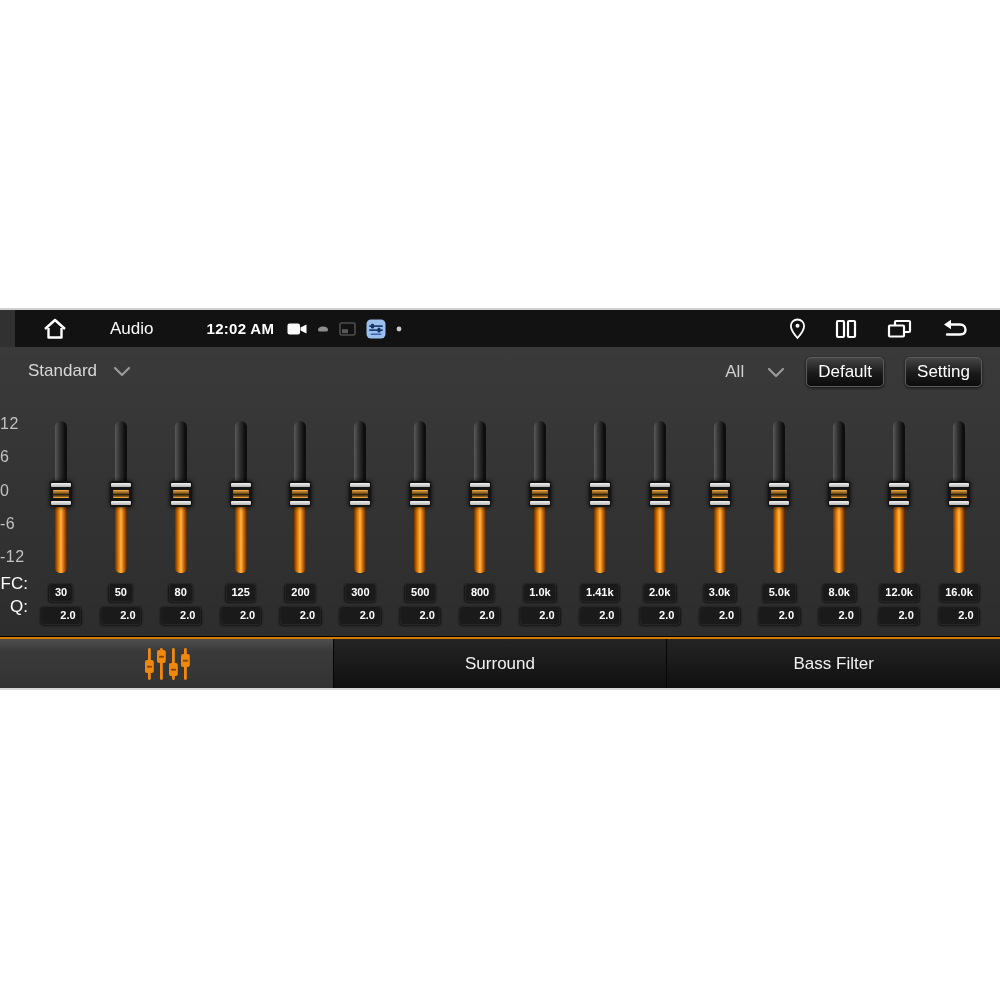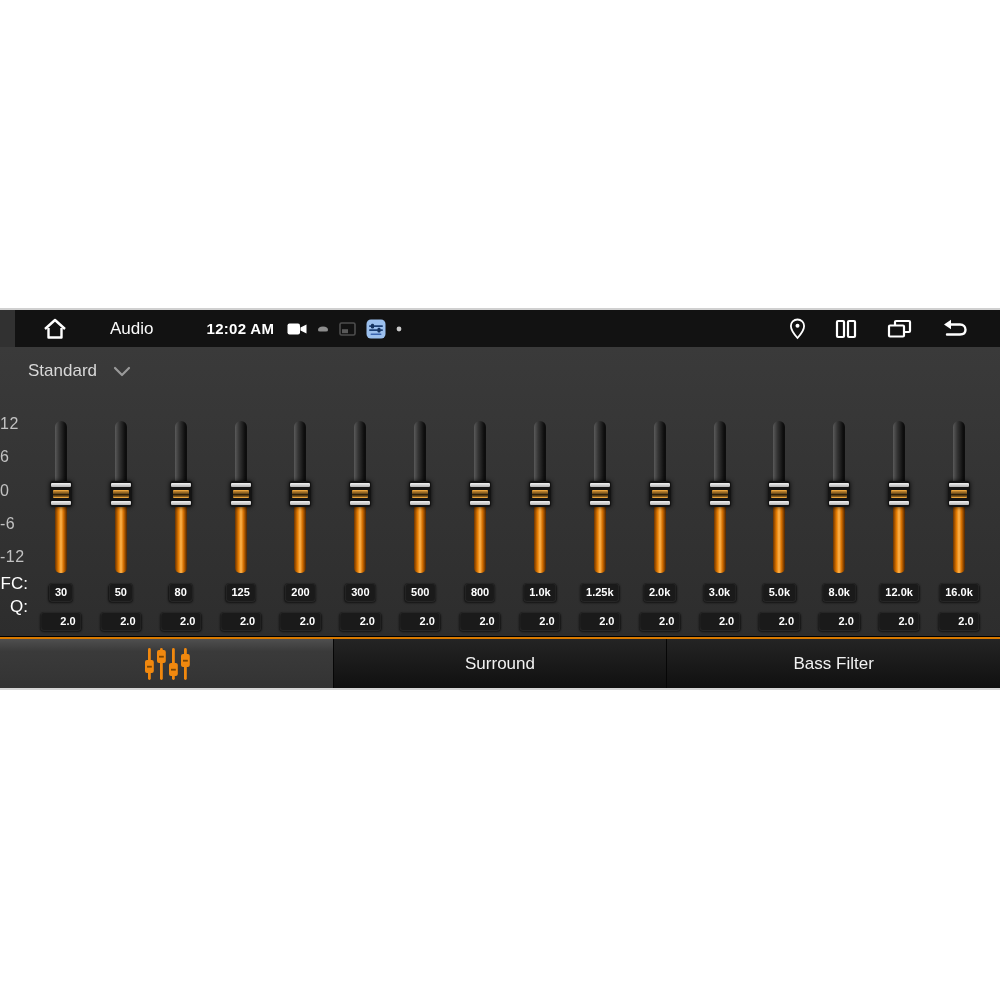--- a/index.html
+++ b/index.html
@@ -54,21 +54,21 @@
   .handle .cap { position:absolute; left:1px; right:1px; height:4px;
                  background:linear-gradient(#f2f2f2,#b5b5b5); border-radius:1px; }
   .cap.top { top:2px; } .cap.bot { bottom:2px; }
   .handle .stripe { position:absolute; left:3px; right:3px; top:9px; height:8px; border-radius:1px;
             background:linear-gradient(#c98a30,#7a551e 40%,#241a08 55%,#9c6a24);
             border-top:1px solid #e8a33c; border-bottom:1px solid #e8a33c; }
   .vbox { position:absolute; left:50%; transform:translateX(-50%); background:#1a1a1a; color:#fff;
           font-size:11px; font-weight:700; height:19px; line-height:19px; padding:0 6px;
           border-radius:4px; white-space:nowrap; box-shadow:inset 0 0 0 1px #262626, 0 1px 2px rgba(0,0,0,.6);
           cursor:pointer; }
-  .vbox.fc { top:162px; } .vbox.q { top:191px;padding-left:20px; }
+  .vbox.fc { top:162px; } .vbox.q { top:185px;padding-left:20px; }
 
   
   #tabbar { position:absolute; left:0; right:0; top:327px; height:51px; display:flex;
             border-top:2px solid #d97a00; background:#151515; }
   .tab { flex:1; display:flex; align-items:center; justify-content:center; cursor:pointer;
          background:linear-gradient(#242424,#181818 60%,#101010); border-left:1px solid #060606; }
   .tab:first-child { border-left:none; }
   .tab.selected { background:linear-gradient(#4f4f4f,#3a3a3a 25%,#333333); }
   .tab .tab-label { font-size:17px; color:#f2f2f2; }
 </style>
@@ -160,20 +160,30 @@
 
     <div id="panel">
 
       <div id="preset">
         <span class="sel-label">Standard</span>
         <svg width="18" height="13" viewBox="0 0 18 13">
           <polyline points="2,3 9,10 16,3" fill="none" stroke="#9a9a9a" stroke-width="2.2" stroke-linecap="round" stroke-linejoin="round"></polyline>
         </svg>
       </div>
 
+      <div id="right-controls">
+        <div id="channel">
+          <span class="sel-label">All</span>
+          <svg width="18" height="13" viewBox="0 0 18 13">
+            <polyline points="2,3 9,10 16,3" fill="none" stroke="#9a9a9a" stroke-width="2.2" stroke-linecap="round" stroke-linejoin="round"></polyline>
+          </svg>
+        </div>
+        <button class="hw-btn">Default</button>
+        <button class="hw-btn">Setting</button>
+      </div>
 
       <div id="axis-labels">
           <div class="axis-label" style="top: 68px;">12</div>
           <div class="axis-label" style="top: 101.3px;">6</div>
           <div class="axis-label" style="top: 134.6px;">0</div>
           <div class="axis-label" style="top: 167.9px;">-6</div>
           <div class="axis-label" style="top: 201.2px;">-12</div>
         </div>
       <span class="row-label" style="top:227px;">FC:</span>
       <span class="row-label" style="top:250px;">Q:</span>
@@ -299,21 +309,21 @@
           <div class="band" style="left: 569.803px;">
             <div class="slider">
               <div class="track-dark" style="height:80px"></div>
               <div class="track-orange" style="top:66px; height:86px"></div>
               <div class="handle" style="top:60px">
                 <span class="cap top"></span>
                 <span class="stripe"></span>
                 <span class="cap bot"></span>
               </div>
             </div>
-            <div class="vbox fc">1.25k</div>
+            <div class="vbox fc">1.41k</div>
             <div class="vbox q">2.0</div>
           </div>
           <div class="band" style="left: 629.67px;">
             <div class="slider">
               <div class="track-dark" style="height:80px"></div>
               <div class="track-orange" style="top:66px; height:86px"></div>
               <div class="handle" style="top:60px">
                 <span class="cap top"></span>
                 <span class="stripe"></span>
                 <span class="cap bot"></span>

